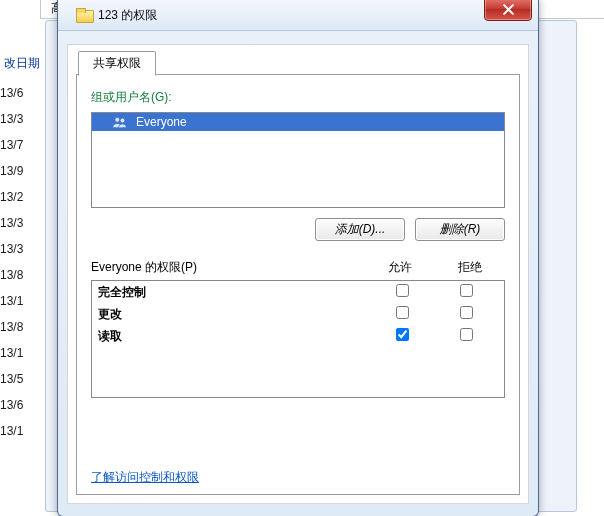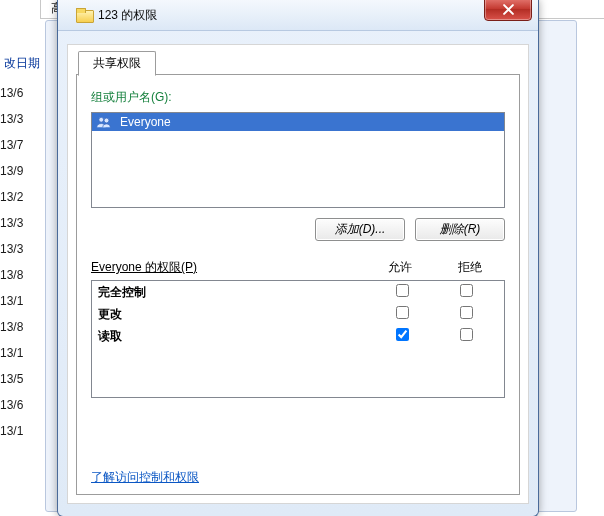--- a/index.html
+++ b/index.html
@@ -39,31 +39,31 @@
   .tabstrip{position:absolute;left:10px;top:6px;height:24px;}
   .tab{display:inline-block;height:23px;line-height:23px;padding:0 14px;
     background:#fff;border:1px solid #9c9c9c;border-bottom:1px solid #fff;
     border-radius:2px 2px 0 0;font-size:12px;position:relative;z-index:2;}
   .tabpage{position:absolute;left:8px;right:8px;top:29px;bottom:8px;
     border:1px solid #9c9c9c;background:#fff;padding:14px 14px 10px 14px;box-sizing:border-box;}
 
   .lbl{font-size:12px;color:#15803d;margin-bottom:6px;display:block;}
 
   .userlist{width:100%;height:96px;border:1px solid #828790;background:#fff;overflow:auto;box-sizing:border-box;}
-  .userrow{height:18px;display:flex;align-items:center;gap:6px;padding:0 4px;
+  .userrow{height:18px;display:flex;align-items:center;gap:6px;padding:0 20px;
     background:#3a74d0;color:#fff;font-size:12px;text-align:center;}
   .usericon svg{width:18px;height:14px;display:block;}
 
   .btnrow{display:flex;justify-content:flex-end;gap:10px;margin-top:10px;}
   button.win{height:23px;min-width:90px;padding:0 10px;font-size:12px;
     background:linear-gradient(#fdfdfd,#e9e9e9);border:1px solid #8e8f8f;border-radius:3px;
     box-shadow:inset 0 0 0 1px #fff;cursor:default;font-style:italic;}
 
   .permhdr{display:flex;margin-top:18px;font-size:12px;}
-  .permhdr .c1{flex:1;text-decoration:underline;}
+  .permhdr .c1{flex:1;}
   .permhdr .c2,.permhdr .c3{width:70px;text-align:center;}
 
   .permlist{border:1px solid #828790;height:118px;margin-top:4px;box-sizing:border-box;overflow:auto;}
   .permrow{display:flex;align-items:center;height:22px;font-size:12px;padding:0 6px;}
   .permrow .c1{flex:1;font-weight:bold;}
   .permrow .c2,.permrow .c3{width:64px;text-align:center;}
   .permrow input[type=checkbox]{width:13px;height:13px;margin:0;}
 
   .learnlink{position:absolute;left:14px;bottom:8px;color:#0b57c4;text-decoration:underline;font-size:12px;}
 </style>

